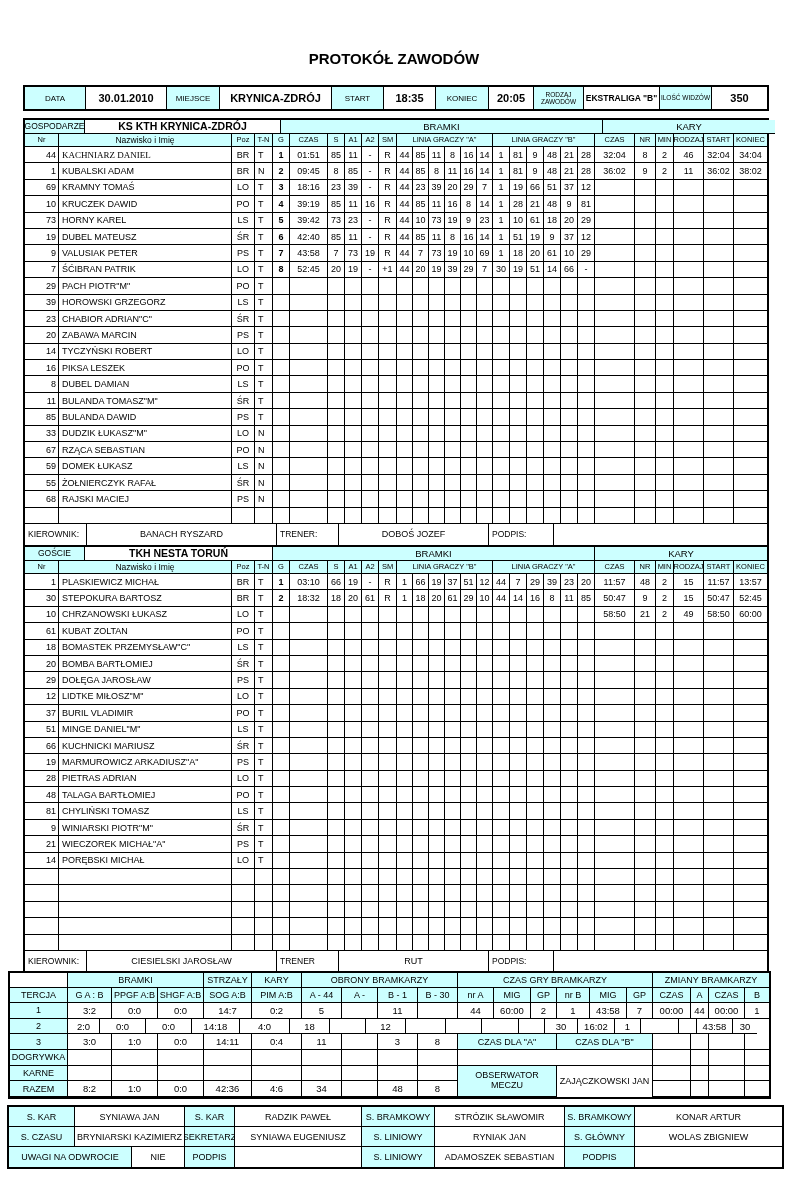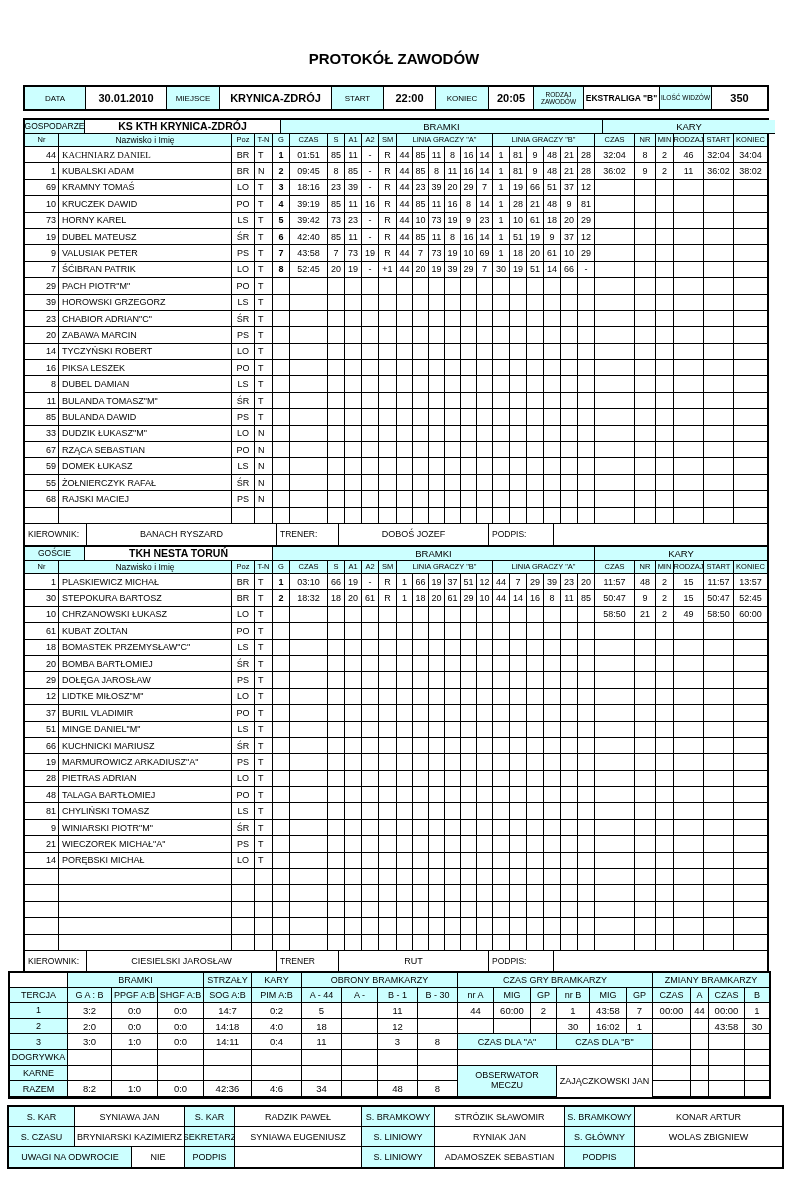--- a/index.html
+++ b/index.html
@@ -33,21 +33,21 @@
 <div id="page">
   <div class="title" style="top:50px">PROTOKÓŁ ZAWODÓW</div>
 
   <div class="block" id="info-block" style="top:85px;left:23px;width:742px;height:22px">
     <div class="row" style="height:100%">
       <div class="cell c f8" style="width:61px">DATA</div>
       <div class="cell val" style="width:81px">30.01.2010</div>
       <div class="cell c f8" style="width:53px">MIEJSCE</div>
       <div class="cell val" style="width:112px">KRYNICA-ZDRÓJ</div>
       <div class="cell c f8" style="width:52px">START</div>
-      <div class="cell val" style="width:52px">22:00</div>
+      <div class="cell val" style="width:52px">18:35</div>
       <div class="cell c f8" style="width:53px">KONIEC</div>
       <div class="cell val" style="width:45px">20:05</div>
       <div class="cell c f65 wrap" style="width:50px">RODZAJ ZAWODÓW</div>
       <div class="cell b f85" style="width:76px">EKSTRALIGA "B"</div>
       <div class="cell c f65 wrap" style="width:52px">ILOŚĆ WIDZÓW</div>
       <div class="cell val" style="width:55px">350</div>
     </div>
   </div>
 
   <div class="block" id="home-roster" style="top:118px;left:23px;width:742px">
@@ -1551,21 +1551,21 @@
         <div class="cell f95" style="width: 33px;">1</div>
         <div class="cell f95" style="width: 37px;">43:58</div>
         <div class="cell f95" style="width: 26px;">7</div>
         <div class="cell f95" style="width: 38px;">00:00</div>
         <div class="cell f95" style="width: 18px;">44</div>
         <div class="cell f95" style="width: 36px;">00:00</div>
         <div class="cell f95" style="width: 24px;">1</div>
       </div>
       <div class="row" style="height: 15.7px;">
         <div class="cell c" style="width: 58px;">2</div>
-        <div class="cell f95" style="width: 44px;">2:0</div>
+        <div class="cell f95" style="width: 32px;">2:0</div>
         <div class="cell f95" style="width: 46px;">0:0</div>
         <div class="cell f95" style="width: 46px;">0:0</div>
         <div class="cell f95" style="width: 48px;">14:18</div>
         <div class="cell f95" style="width: 50px;">4:0</div>
         <div class="cell f95" style="width: 40px;">18</div>
         <div class="cell f95" style="width: 36px;"></div>
         <div class="cell f95" style="width: 40px;">12</div>
         <div class="cell f95" style="width: 40px;"></div>
         <div class="cell f95" style="width: 36px;"></div>
         <div class="cell f95" style="width: 37px;"></div>

